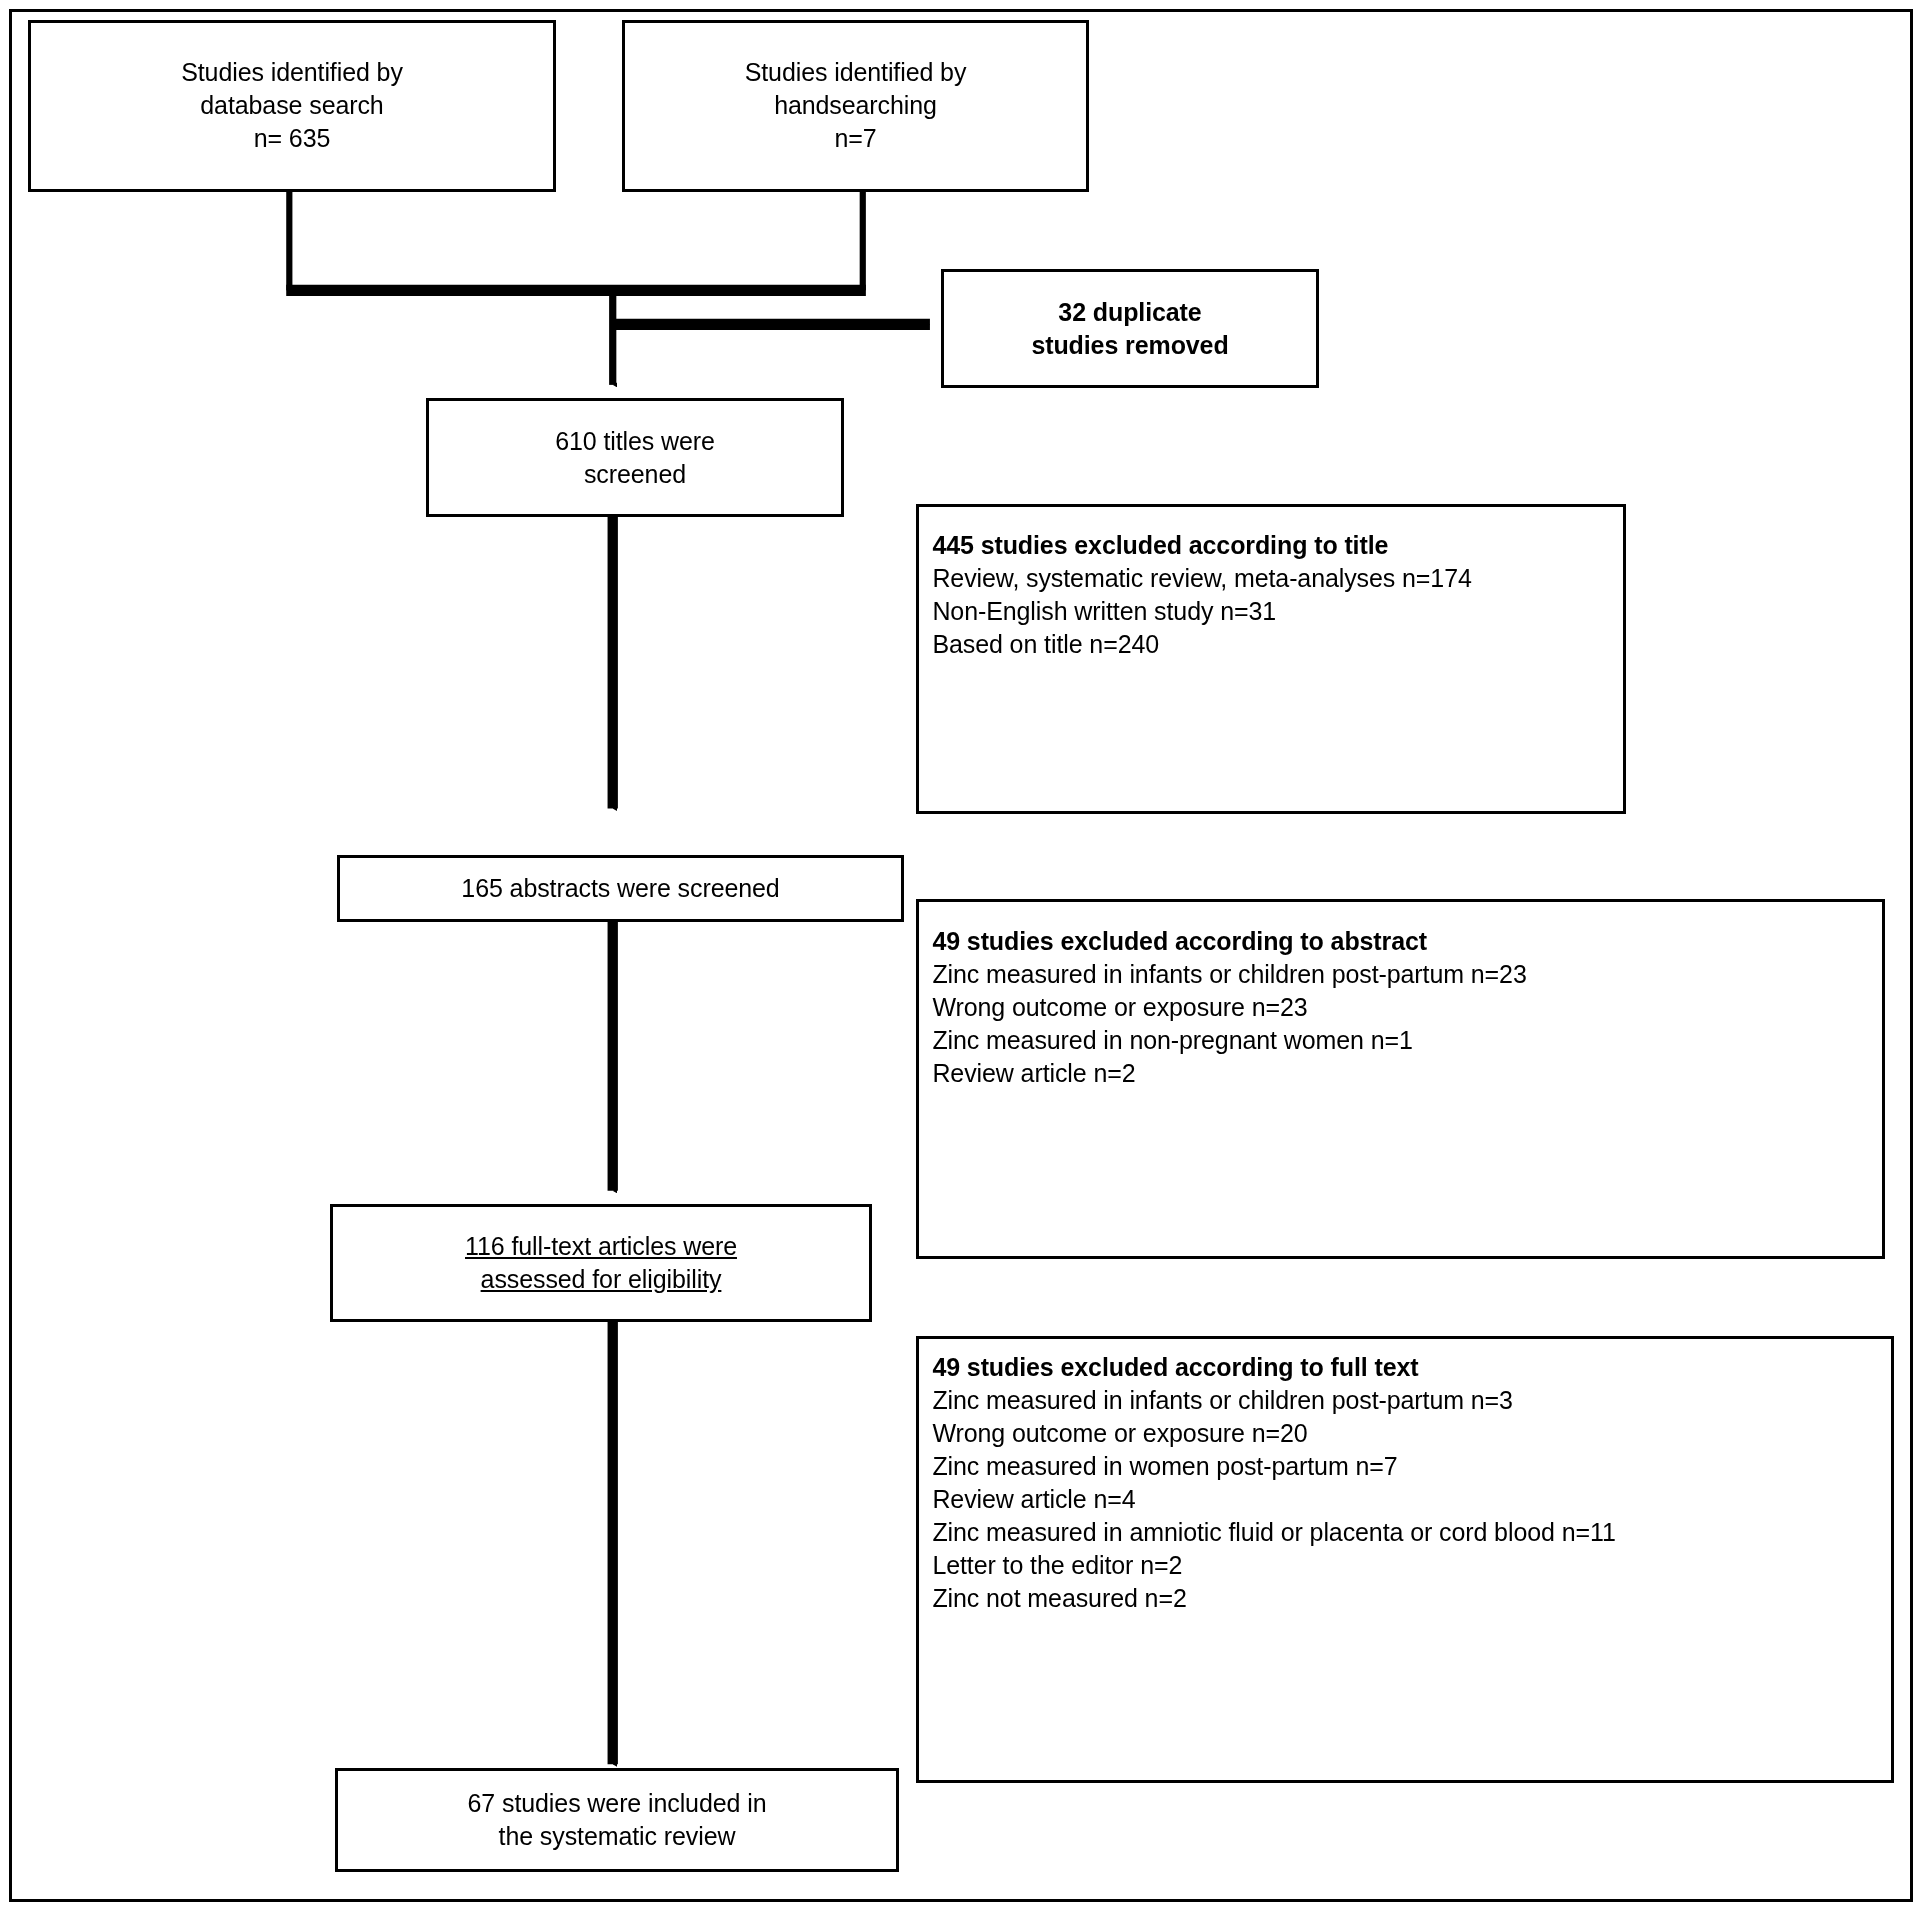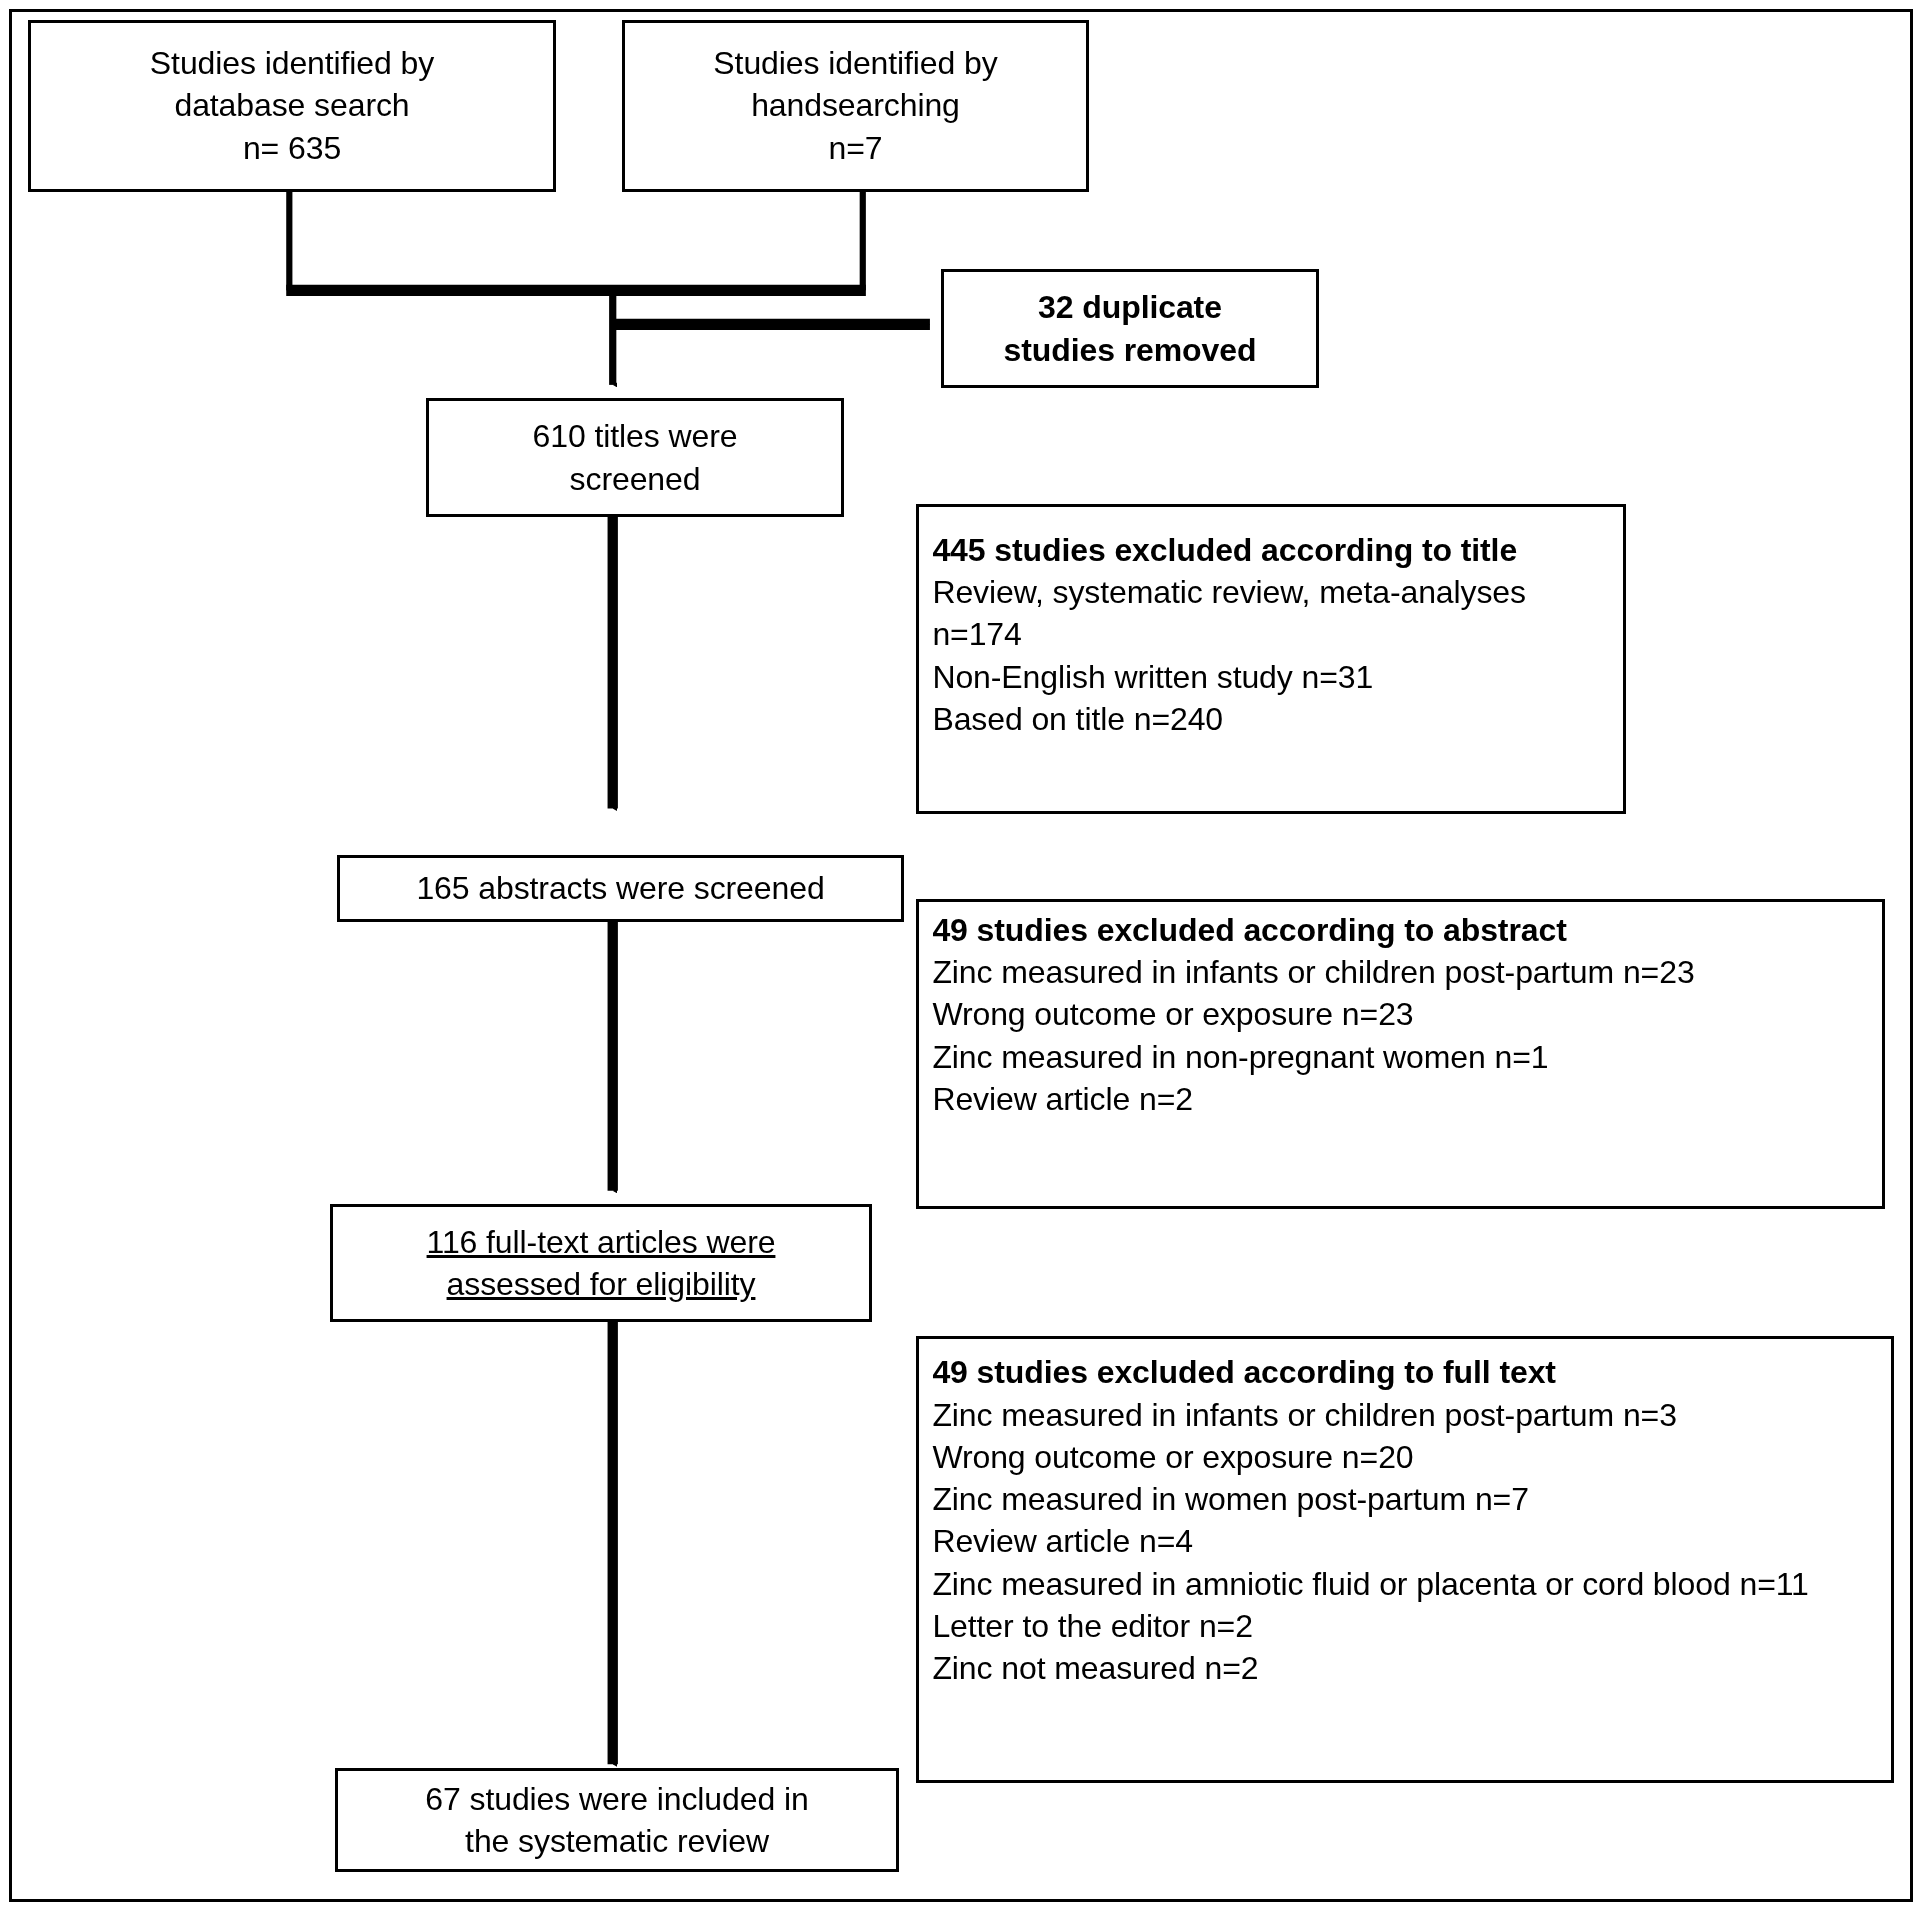--- a/index.html
+++ b/index.html
@@ -46,21 +46,21 @@
   }
   .node.center {
     align-items: center;
     text-align: center;
   }
   .node.left {
     align-items: flex-start;
     text-align: left;
   }
   .node-line {
-    font-size: 32px;
+    font-size: 25px;
     line-height: 1.32;
     white-space: pre;
     letter-spacing: -0.1px;
   }
   .node.left .node-line {
     white-space: normal;
     width: 100%;
   }
   .italic-head {
     font-weight: bold;
@@ -150,21 +150,21 @@
     <div class="node-line italic-head">445 studies excluded according to title</div>
     <div class="node-line">Review, systematic review, meta-analyses n=174</div>
     <div class="node-line">Non-English written study n=31</div>
     <div class="node-line">Based on title n=240</div>
   </div>
 
   <div class="node center pad-center" style="left:337px; top:823px; width:567px; height:67px;margin-top:32px;">
     <div class="node-line">165 abstracts were screened</div>
   </div>
 
-  <div class="node left pad-left" style="left:916px; top:899px; width:969px; height:310px; justify-content:flex-start; padding-top:7px;">
+  <div class="node left pad-left" style="left:916px; top:899px; width:969px; height:360px; justify-content:flex-start; padding-top:23px;">
     <div class="node-line italic-head">49 studies excluded according to abstract</div>
     <div class="node-line">Zinc measured in infants or children post-partum n=23</div>
     <div class="node-line">Wrong outcome or exposure n=23</div>
     <div class="node-line">Zinc measured in non-pregnant women n=1</div>
     <div class="node-line">Review article n=2</div>
   </div>
 
   <div class="node center pad-center" style="left:330px; top:1204px; width:542px; height:118px;text-decoration:underline;">
     <div class="node-line">116 full-text articles were</div>
     <div class="node-line">assessed for eligibility</div>

